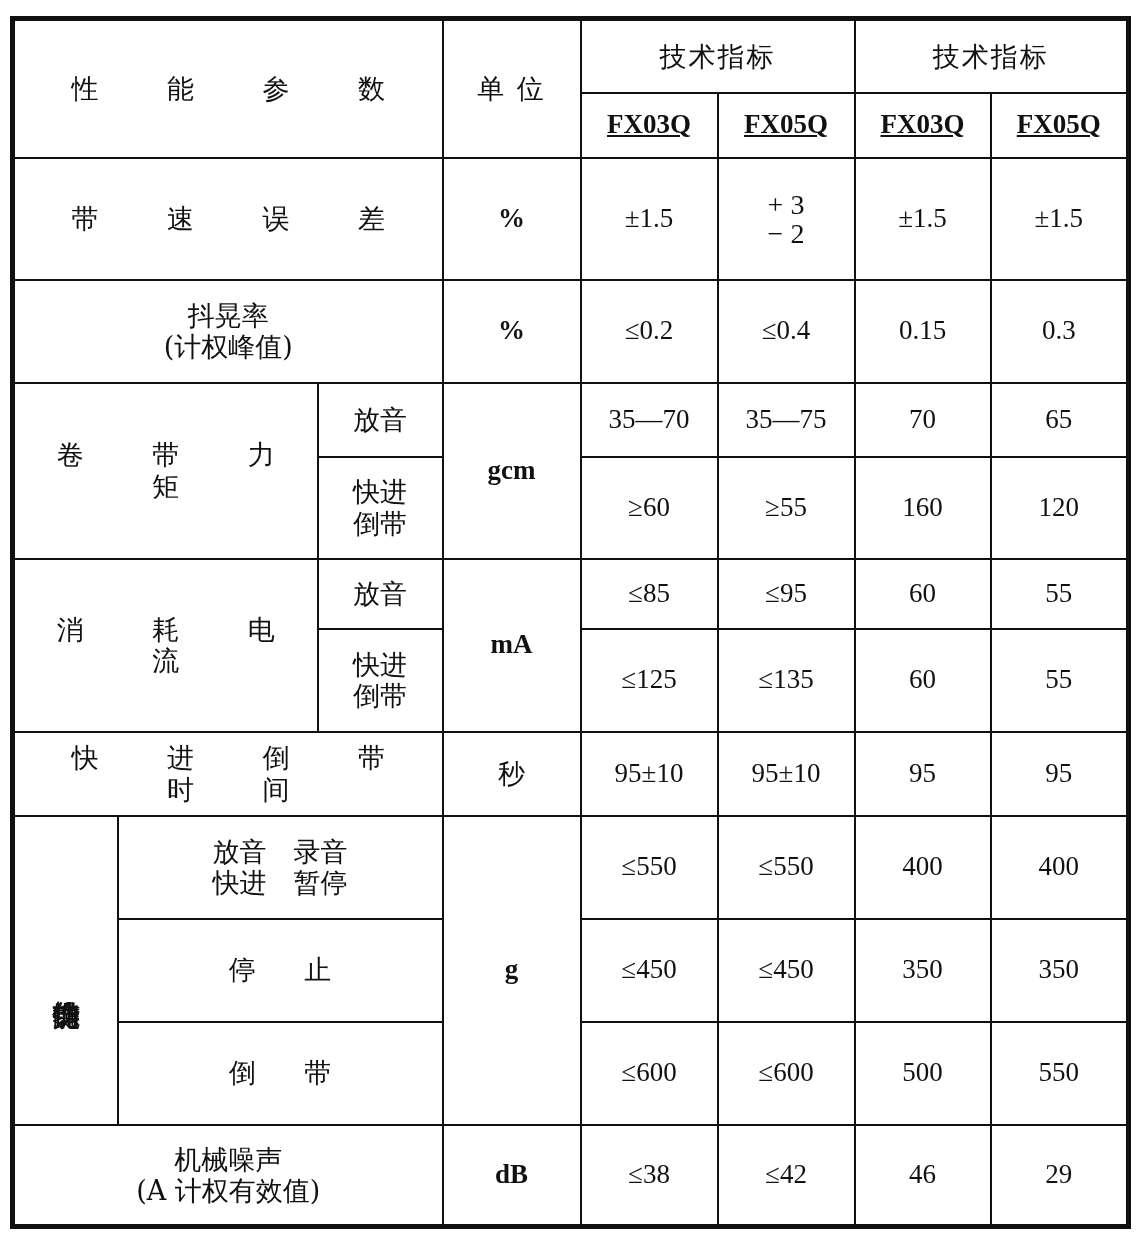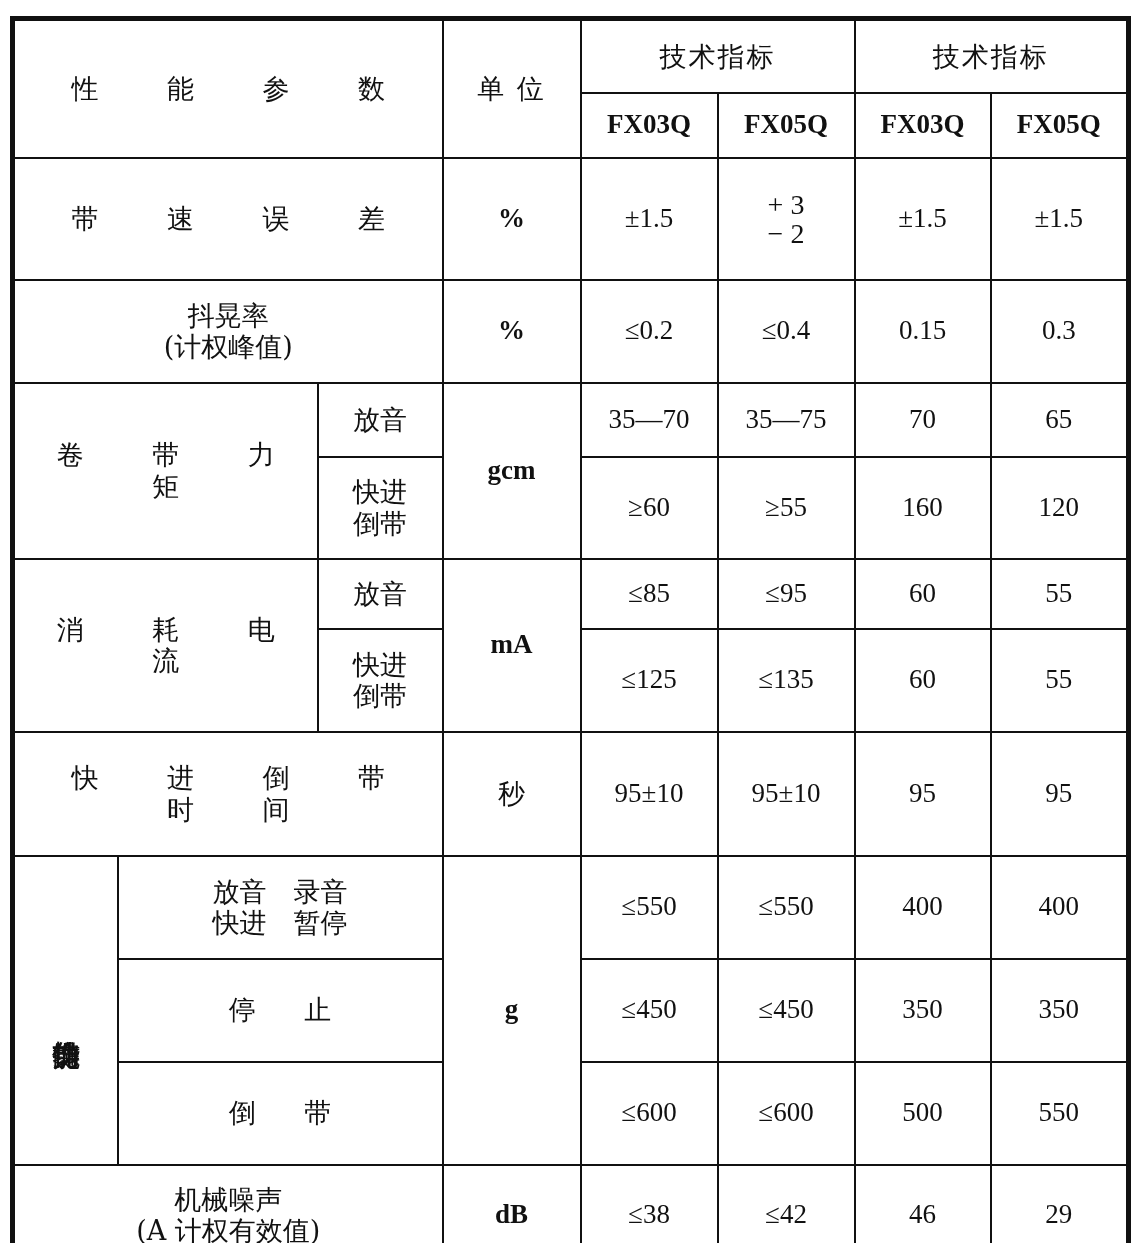--- a/index.html
+++ b/index.html
@@ -6,21 +6,21 @@
   body { width: 1140px; height: 1243px; position: relative; overflow: hidden;
          font-family: "DejaVu Serif", "Liberation Serif", serif; color: #111; }
   .tbl { position: absolute; left: 10px; top: 16px; width: 1116px; height: 1210px;
          border-collapse: collapse; table-layout: fixed; }
   .tbl td { border: 2px solid #111; text-align: center; vertical-align: middle; padding: 0;
             font-size: 27px; line-height: 1.15; }
   .tbl { border-top: 5px solid #111; border-bottom: 5px solid #111; border-left: 5px solid #111; border-right: 5px solid #111; }
   .hdr { font-size: 28px; letter-spacing: 2px; }
   .spaced { letter-spacing: 30px; padding-left: 30px !important; }
   .spaced-sm { letter-spacing: 20px; padding-left: 20px !important; margin-left: 42px; }
-  .model { font-weight: bold; font-family: "Liberation Serif", serif; font-size: 28px; }
+  .model { font-weight: bold; font-family: "Liberation Serif", serif; font-size: 28px; text-decoration: underline; }
   .num { font-family: "Liberation Serif", serif; font-size: 30px; }
   .small { font-size: 26px; line-height: 1.1; margin-top: 28px; }
   .vert { writing-mode: vertical-rl; text-orientation: upright; letter-spacing: 0; font-size: 28px; }
   .stack { display: inline-flex; flex-direction: column; line-height: 1.05; font-family: "Liberation Serif", serif; font-size: 28px; }
   .unit { font-family: "Liberation Serif", serif; font-weight: bold; font-size: 26px; }
 </style>
 </head>
 <body>
 
 <table class="tbl">
@@ -111,21 +111,21 @@
     <td class="small">
       <div>快进</div>
       <div>倒带</div>
     </td>
     <td class="num">≤125</td>
     <td class="num">≤135</td>
     <td class="num">60</td>
     <td class="num">55</td>
   </tr>
 
-  <tr style="height:124px">
+  <tr style="height:84px">
     <td colspan="3" class="spaced">快 进 倒 带 时 间</td>
     <td>秒</td>
     <td class="num">95±10</td>
     <td class="num">95±10</td>
     <td class="num">95</td>
     <td class="num">95</td>
   </tr>
 
   <tr style="height:103px">
     <td rowspan="3">

